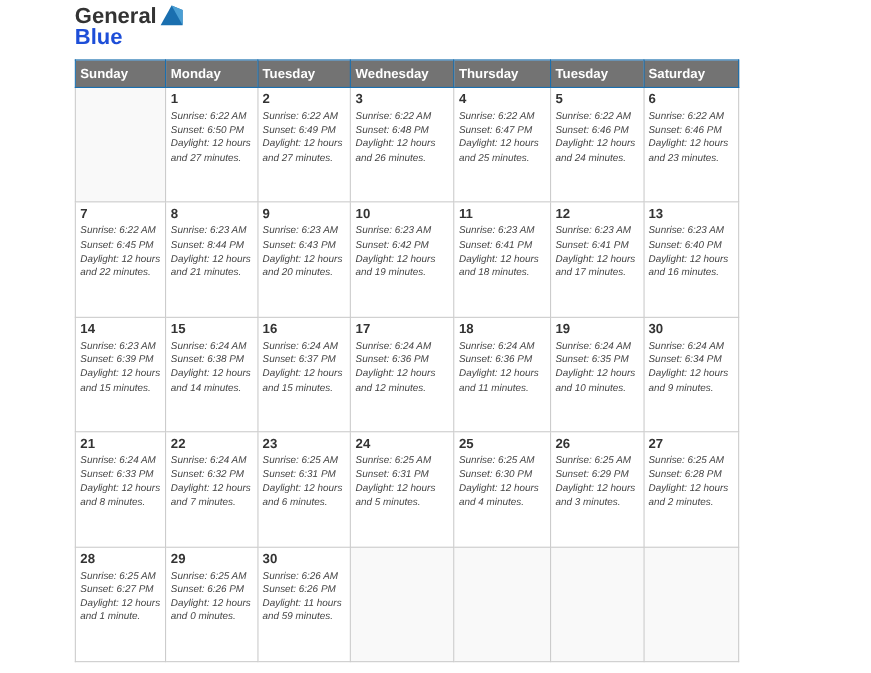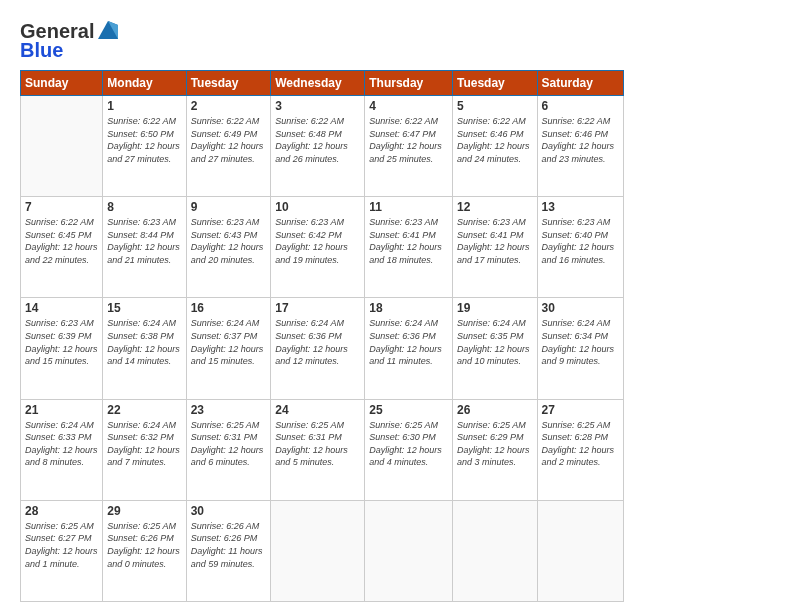--- a/index.html
+++ b/index.html
@@ -6,23 +6,24 @@
     body {
       font-family: Arial, sans-serif;
       background: #fff;
       width: 792px;
       height: 612px;
       overflow: hidden;
     }
     .page {
       width: 644px;
       height: 612px;
-      padding: 20px 20px 10px 20px;
+      padding: 4px 20px 10px 20px;
       display: flex;
       flex-direction: column;
+      margin-left: 48px;
     }
     .header {
       display: flex;
       justify-content: space-between;
       align-items: flex-start;
       margin-bottom: 8px;
     }
     .logo {
       display: flex;
       align-items: center;
@@ -41,21 +42,21 @@
       font-size: 13px;
       color: #555;
       text-align: right;
     }
     .calendar {
       width: 100%;
       border-collapse: collapse;
       flex: 1;
     }
     .calendar thead tr th {
-      background: #c2410c;
+      background: #737373;
       color: #fff;
       font-size: 12px;
       font-weight: bold;
       padding: 5px 4px;
       text-align: left;
       border: 1px solid #1a6faf;
     }
     .calendar tbody tr td {
       border: 1px solid #ccc;
       vertical-align: top;

